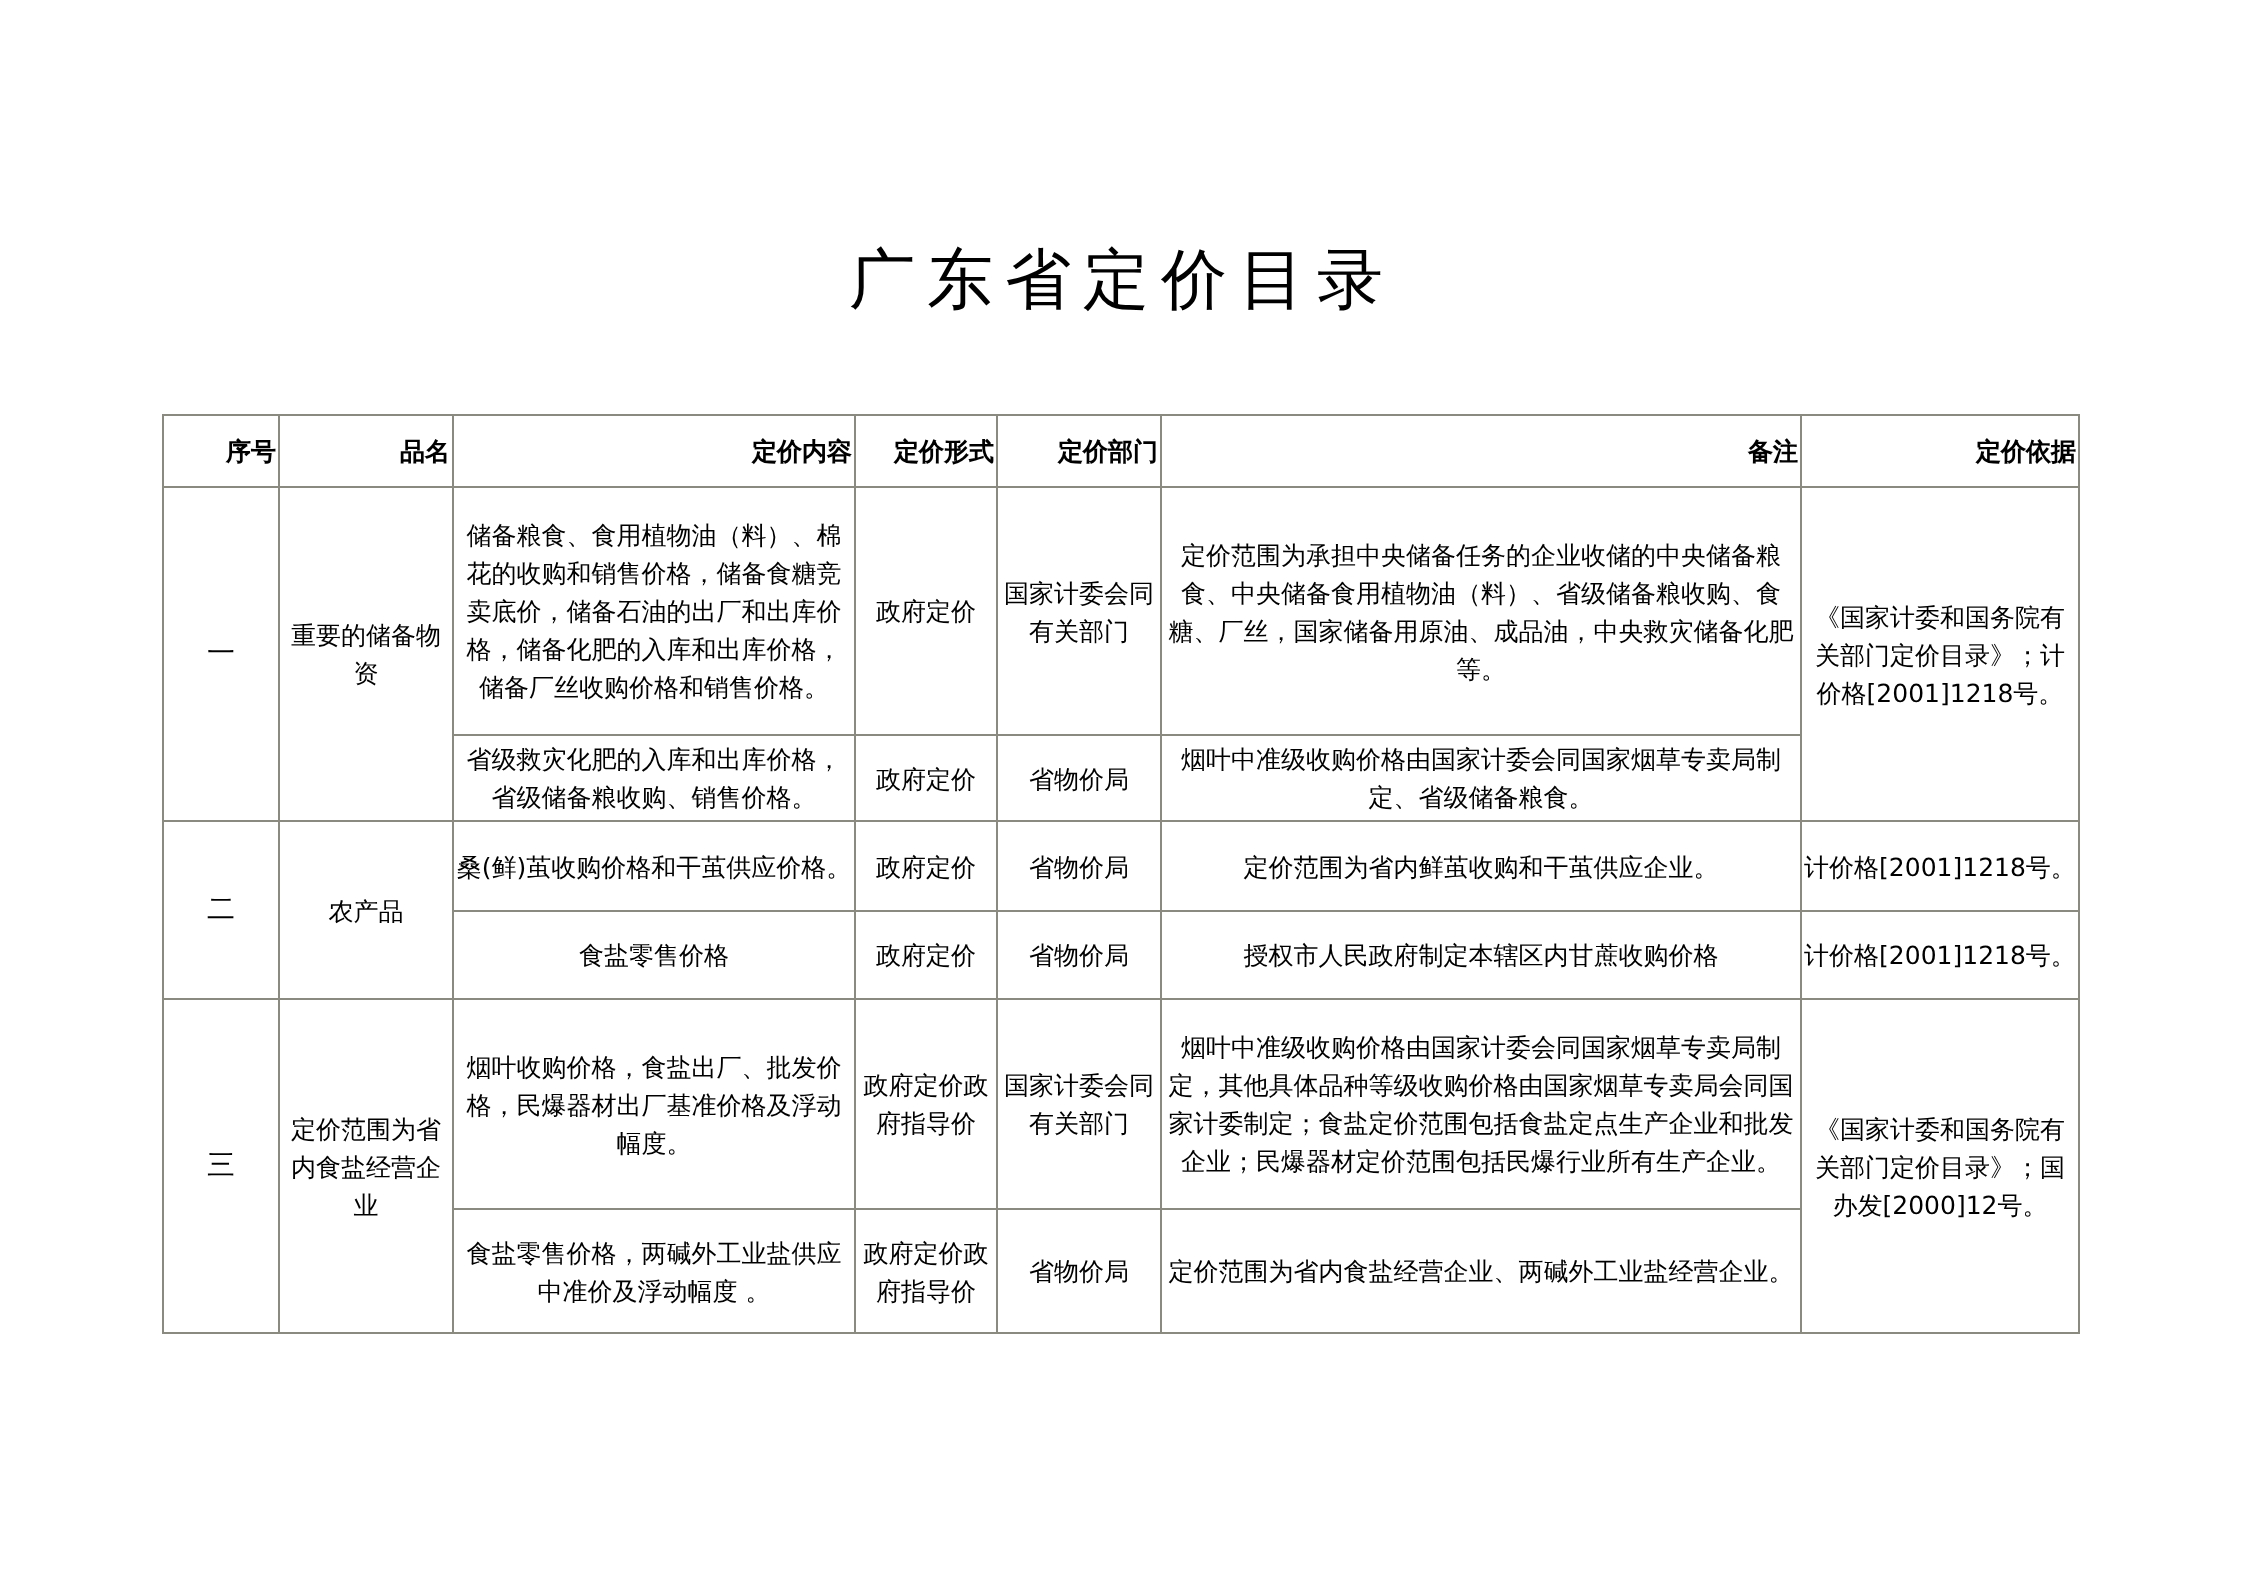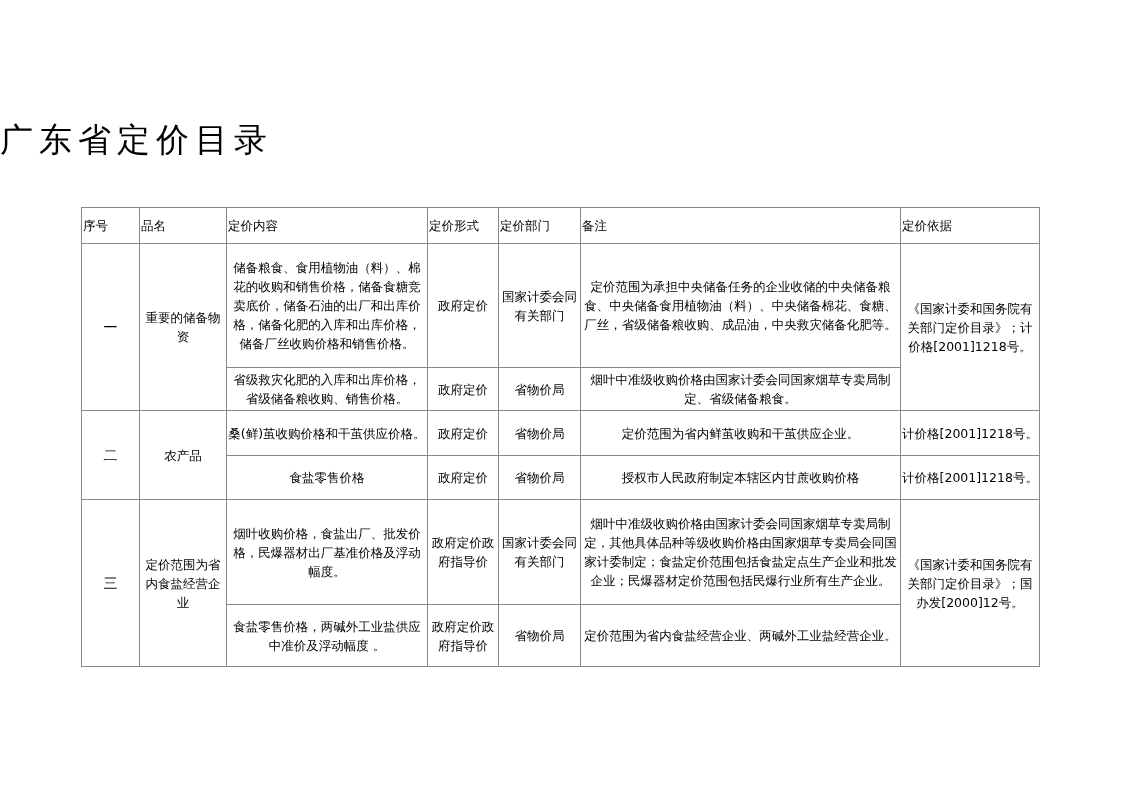--- a/index.html
+++ b/index.html
@@ -1,32 +1,32 @@
 <!DOCTYPE html>
 <html><head>
   <meta charset="utf-8">
   <style>
     html, body { margin: 0; padding: 0; background: #ffffff; }
     body { width: 1122px; height: 793px; position: relative; overflow: hidden;
            font-family: "DejaVu Sans", sans-serif; color: #000; }
     .title {
-      position: absolute; left: 0; top: 118px; width: 1122px; 
+      position: absolute; left: 0; top: 118px; width: 1122px; text-align: center;
       font-family: Liberation Sans, sans-serif; font-size: 33px; letter-spacing: 6px;
       font-weight: normal; color: #000;
     }
     table.catalog {
       position: absolute; left: 81px; top: 207px;
       border-collapse: collapse; table-layout: fixed; width: 958px;
       font-size: 12.5px; line-height: 19px;
     }
     table.catalog td, table.catalog th {
       border: 1.5px solid #8a8a80; vertical-align: middle; padding: 0 1px;
       font-weight: normal; word-break: break-all;
     }
-    table.catalog th { height: 35px; text-align: left; }
+    table.catalog th { height: 35px; text-align: right; font-weight: bold; }
     .c { text-align: center; }
     .l { text-align: center; }
     .seq { font-size: 14px; }
   </style>
 </head>
 <body>
 
 <div class="title">广东省定价目录</div>
 
 <table class="catalog">
@@ -51,21 +51,21 @@
     </tr>
   </thead>
   <tbody>
 
     <tr style="height:124px">
       <td rowspan="2" class="c seq">一</td>
       <td rowspan="2" class="l">重要的储备物资</td>
       <td class="l">储备粮食、食用植物油（料）、棉花的收购和销售价格，储备食糖竞卖底价，储备石油的出厂和出库价格，储备化肥的入库和出库价格，储备厂丝收购价格和销售价格。</td>
       <td class="c">政府定价</td>
       <td class="c">国家计委会同有关部门</td>
-      <td class="l">定价范围为承担中央储备任务的企业收储的中央储备粮食、中央储备食用植物油（料）、中央储备棉花、食糖、厂丝，省级储备粮收购、成品油，中央救灾储备化肥等。</td>
+      <td class="l">定价范围为承担中央储备任务的企业收储的中央储备粮食、中央储备食用植物油（料）、省级储备粮收购、食糖、厂丝，国家储备用原油、成品油，中央救灾储备化肥等。</td>
       <td rowspan="2" class="l">《国家计委和国务院有关部门定价目录》；计价格[2001]1218号。</td>
     </tr>
     <tr style="height:43px">
       <td class="l">省级救灾化肥的入库和出库价格，省级储备粮收购、销售价格。</td>
       <td class="c">政府定价</td>
       <td class="c">省物价局</td>
       <td class="l">烟叶中准级收购价格由国家计委会同国家烟草专卖局制定、省级储备粮食。</td>
     </tr>
 
     <tr style="height:45px">

